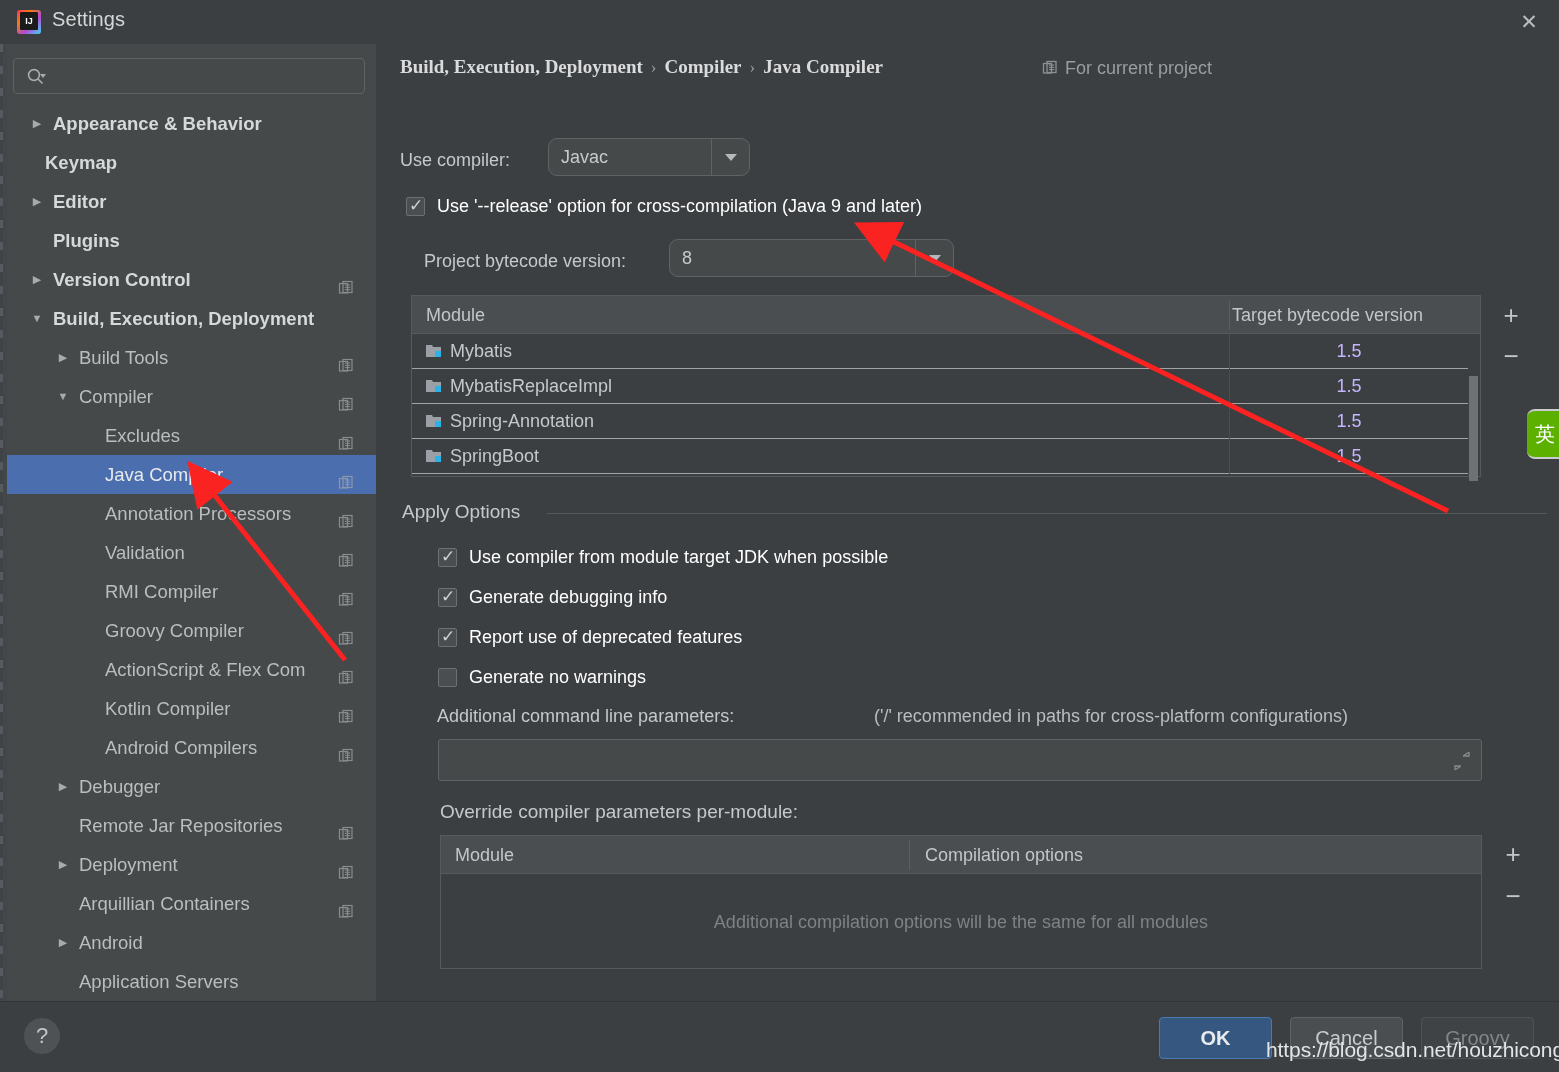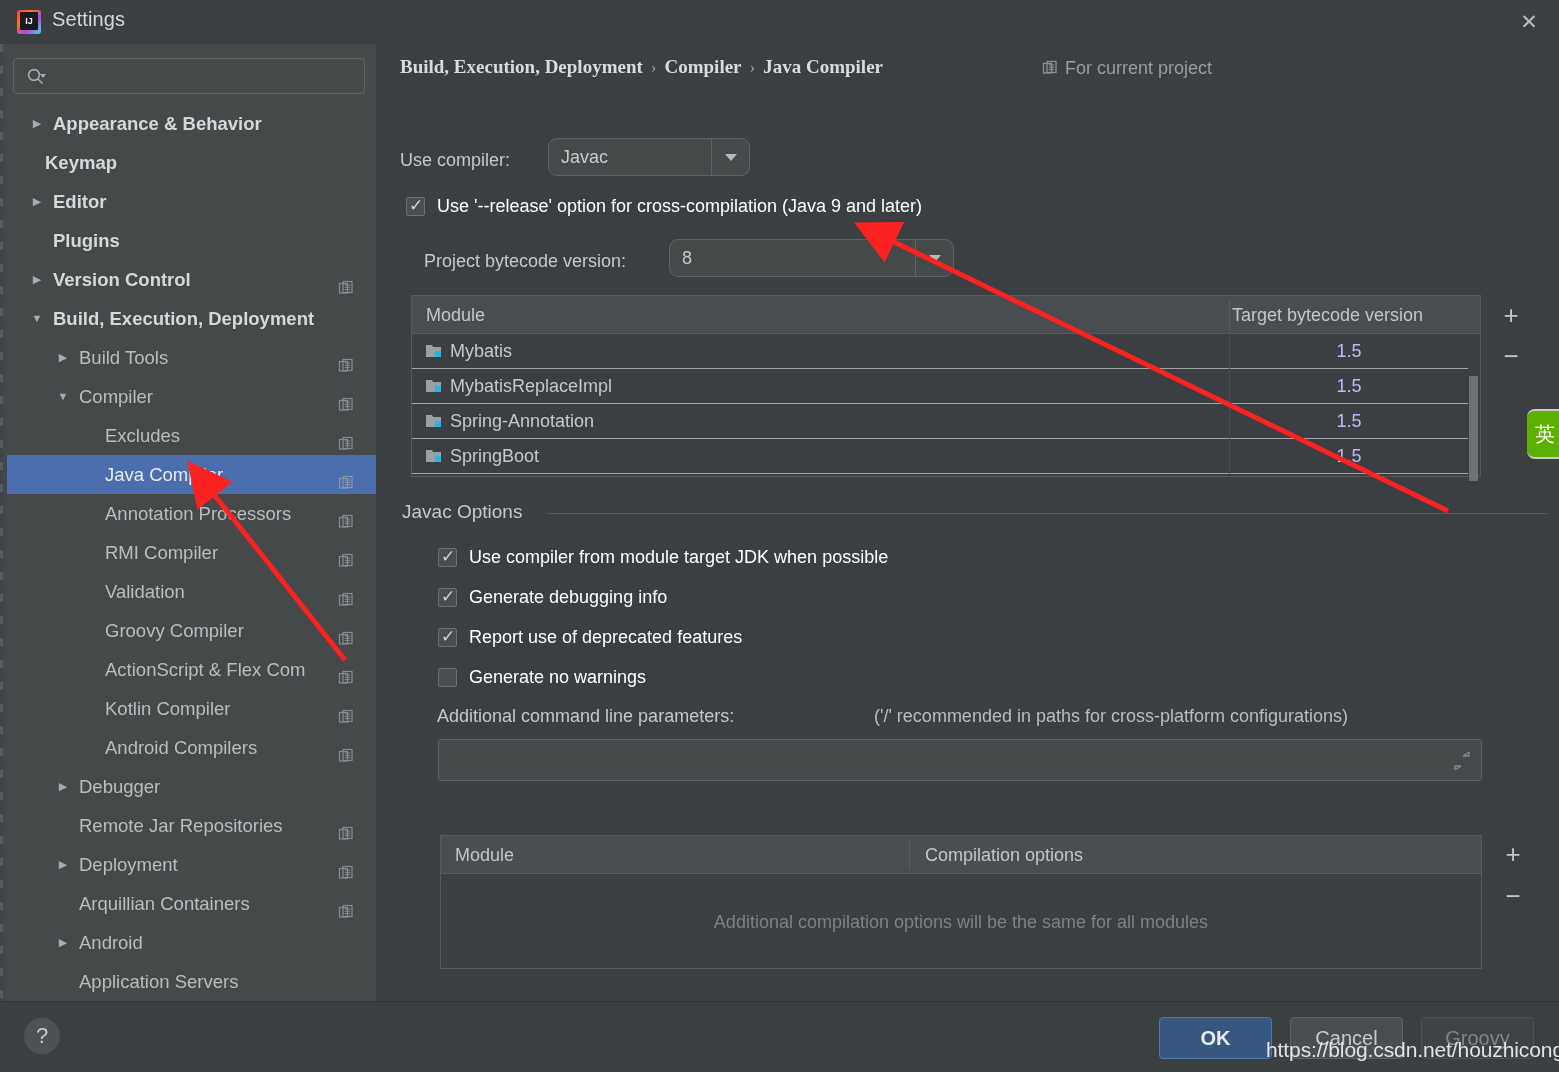--- a/index.html
+++ b/index.html
@@ -334,31 +334,31 @@
           <span class="lbl" style="left: 98px;">Annotation Processors</span>
           <span class="copy-icon"><svg width="16" height="16" viewBox="0 0 16 16">
               <rect x="1.5" y="3.5" width="8" height="9.5" fill="none" stroke="#a4a7aa" stroke-width="1.2"></rect>
               <rect x="5" y="1.5" width="9" height="11" fill="none" stroke="#a4a7aa" stroke-width="1.2"></rect>
               <line x1="6.8" y1="5" x2="12.2" y2="5" stroke="#a4a7aa" stroke-width="1"></line>
               <line x1="6.8" y1="7.3" x2="12.2" y2="7.3" stroke="#a4a7aa" stroke-width="1"></line>
               <line x1="6.8" y1="9.6" x2="12.2" y2="9.6" stroke="#a4a7aa" stroke-width="1"></line>
             </svg></span>
         </div>
         <div class="tree-row">
+          <span class="lbl" style="left: 98px;">Validation</span>
+          <span class="copy-icon"><svg width="16" height="16" viewBox="0 0 16 16">
+              <rect x="1.5" y="3.5" width="8" height="9.5" fill="none" stroke="#a4a7aa" stroke-width="1.2"></rect>
+              <rect x="5" y="1.5" width="9" height="11" fill="none" stroke="#a4a7aa" stroke-width="1.2"></rect>
+              <line x1="6.8" y1="5" x2="12.2" y2="5" stroke="#a4a7aa" stroke-width="1"></line>
+              <line x1="6.8" y1="7.3" x2="12.2" y2="7.3" stroke="#a4a7aa" stroke-width="1"></line>
+              <line x1="6.8" y1="9.6" x2="12.2" y2="9.6" stroke="#a4a7aa" stroke-width="1"></line>
+            </svg></span>
+        </div>
+        <div class="tree-row">
           <span class="lbl" style="left: 98px;">RMI Compiler</span>
-          <span class="copy-icon"><svg width="16" height="16" viewBox="0 0 16 16">
-              <rect x="1.5" y="3.5" width="8" height="9.5" fill="none" stroke="#a4a7aa" stroke-width="1.2"></rect>
-              <rect x="5" y="1.5" width="9" height="11" fill="none" stroke="#a4a7aa" stroke-width="1.2"></rect>
-              <line x1="6.8" y1="5" x2="12.2" y2="5" stroke="#a4a7aa" stroke-width="1"></line>
-              <line x1="6.8" y1="7.3" x2="12.2" y2="7.3" stroke="#a4a7aa" stroke-width="1"></line>
-              <line x1="6.8" y1="9.6" x2="12.2" y2="9.6" stroke="#a4a7aa" stroke-width="1"></line>
-            </svg></span>
-        </div>
-        <div class="tree-row">
-          <span class="lbl" style="left: 98px;">Validation</span>
           <span class="copy-icon"><svg width="16" height="16" viewBox="0 0 16 16">
               <rect x="1.5" y="3.5" width="8" height="9.5" fill="none" stroke="#a4a7aa" stroke-width="1.2"></rect>
               <rect x="5" y="1.5" width="9" height="11" fill="none" stroke="#a4a7aa" stroke-width="1.2"></rect>
               <line x1="6.8" y1="5" x2="12.2" y2="5" stroke="#a4a7aa" stroke-width="1"></line>
               <line x1="6.8" y1="7.3" x2="12.2" y2="7.3" stroke="#a4a7aa" stroke-width="1"></line>
               <line x1="6.8" y1="9.6" x2="12.2" y2="9.6" stroke="#a4a7aa" stroke-width="1"></line>
             </svg></span>
         </div>
         <div class="tree-row">
           <span class="lbl" style="left: 98px;">Groovy Compiler</span>
@@ -535,21 +535,21 @@
           <span class="ver">1.5</span>
         </div>
       </div>
     <div class="t1-sbtrack">
       <div class="t1-sbthumb"></div>
     </div>
   </div>
   <div class="tbtn" style="left:1494px; top:299px;">+</div>
   <div class="tbtn" style="left:1494px; top:340px;">−</div>
 
-  <div class="group-title" style="left:402px; top:501px;">Javac Options</div>
+  <div class="group-title" style="left:402px; top:501px;">Apply Options</div>
   <div class="group-line" style="left:547px; top:513px; width:1000px;"></div>
 
   <div id="javac-options">
       <div class="cbrow" style="left: 438px; top: 547px;">
         <span class="cb checked"></span>
         <span class="cbl">Use compiler from module target JDK when possible</span>
       </div>
       <div class="cbrow" style="left: 438px; top: 587px;">
         <span class="cb checked"></span>
         <span class="cbl">Generate debugging info</span>
@@ -571,20 +571,21 @@
     <span class="expand-icon">
       <svg width="20" height="22" viewBox="0 0 20 22">
         <path d="M11 6 L17 6 L17 2" fill="none" stroke="#9fa2a5" stroke-width="1.3"></path>
         <line x1="11.5" y1="5.5" x2="17" y2="2.2" stroke="#9fa2a5" stroke-width="1.3"></line>
         <path d="M9 16 L3 16 L3 20" fill="none" stroke="#9fa2a5" stroke-width="1.3"></path>
         <line x1="8.5" y1="16.5" x2="3" y2="19.8" stroke="#9fa2a5" stroke-width="1.3"></line>
       </svg>
     </span>
   </div>
 
+  <div class="row-label" style="left:440px; top:801px; font-size:19px;">Override compiler parameters per-module:</div>
 
   <div class="table2">
     <div class="t2-head">
       <div class="c1">Module</div>
       <div class="divv"></div>
       <div class="c2">Compilation options</div>
     </div>
     <div class="t2-empty">Additional compilation options will be the same for all modules</div>
   </div>
   <div class="tbtn" style="left:1496px; top:838px;">+</div>

